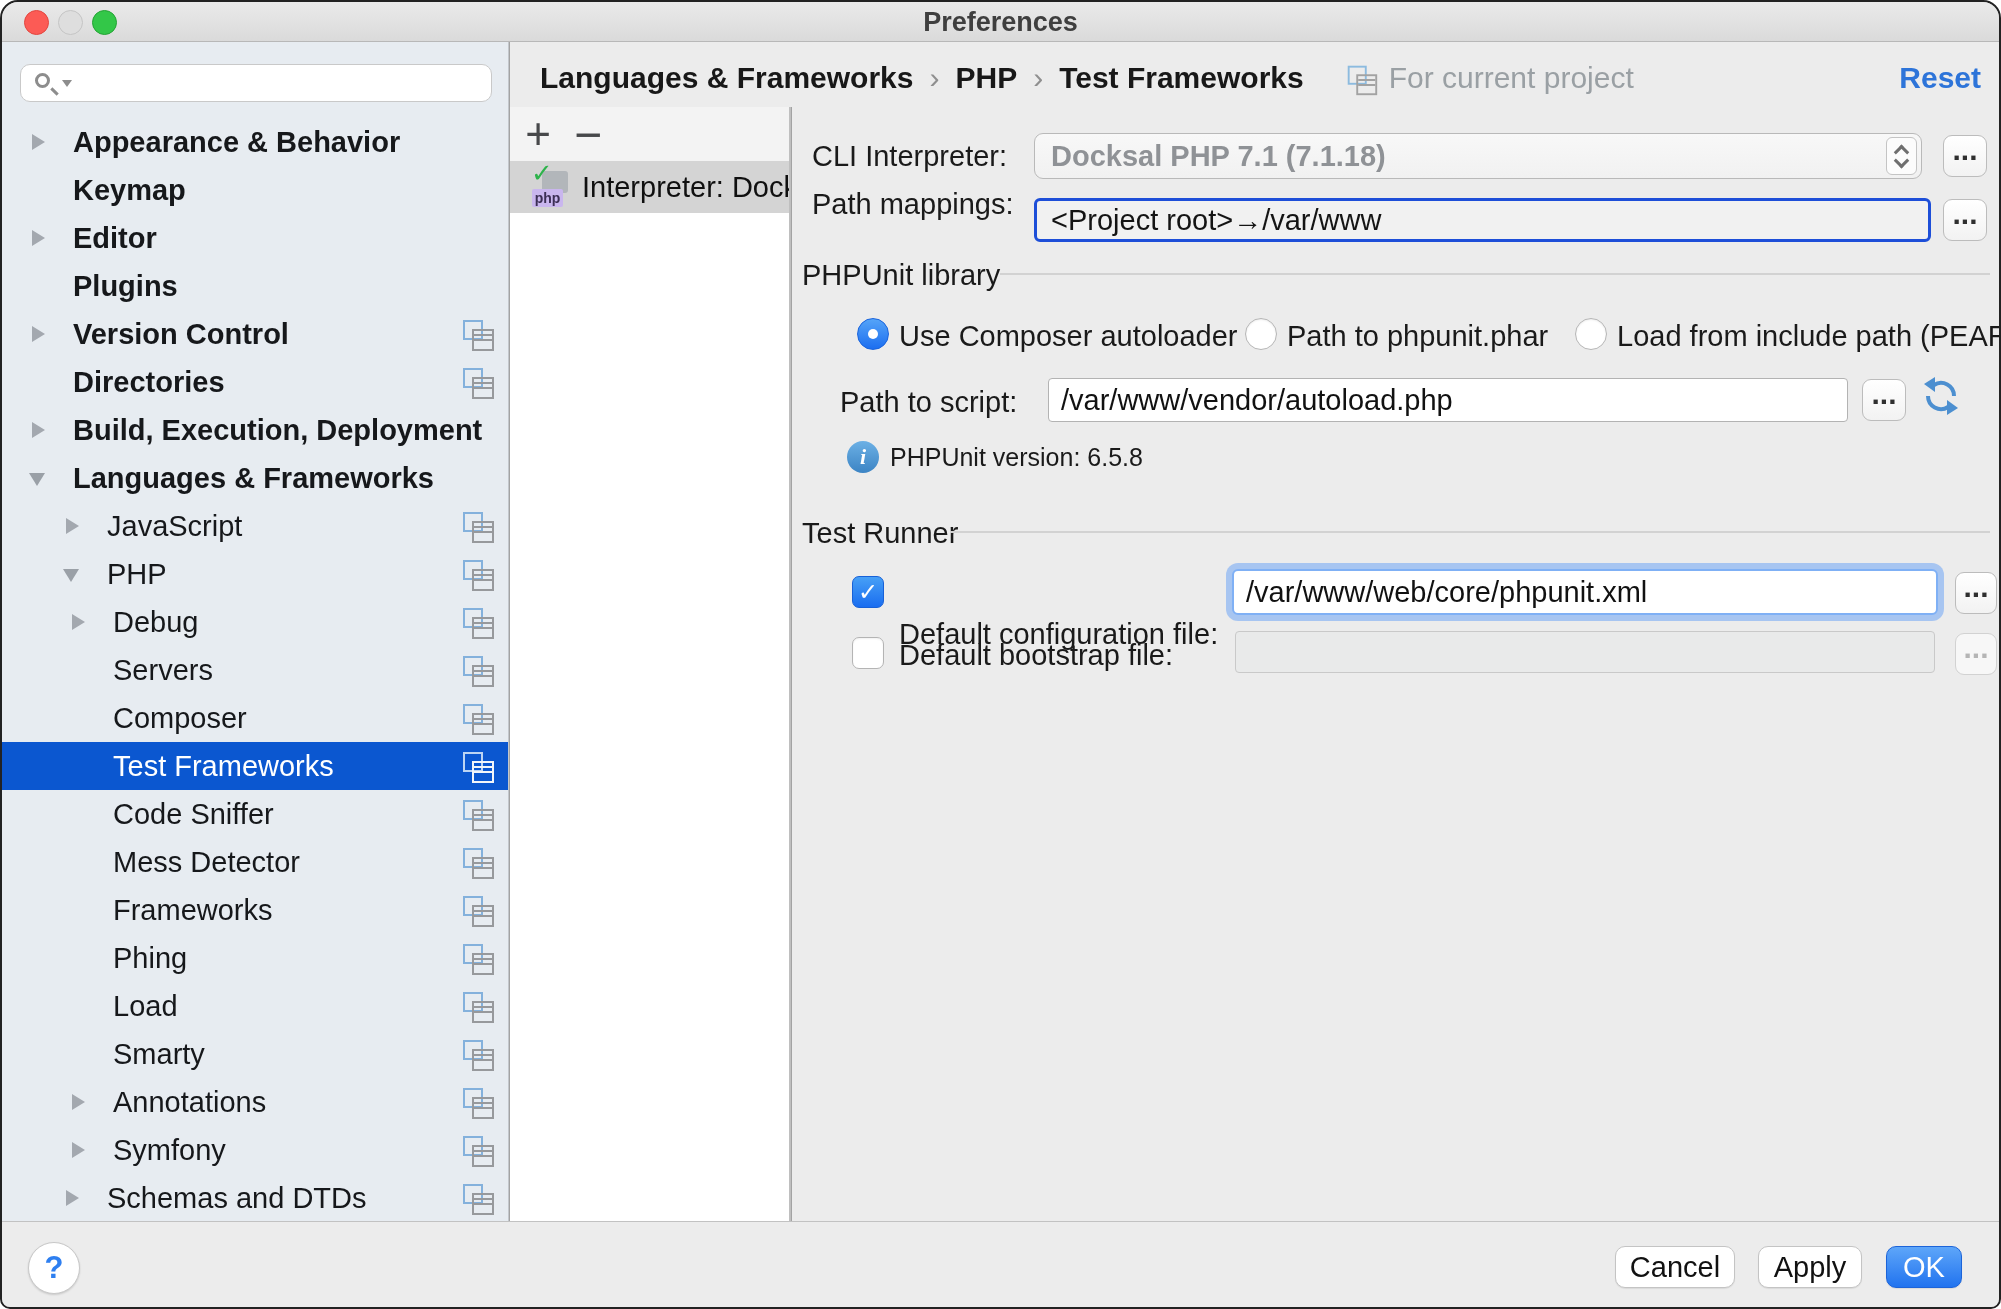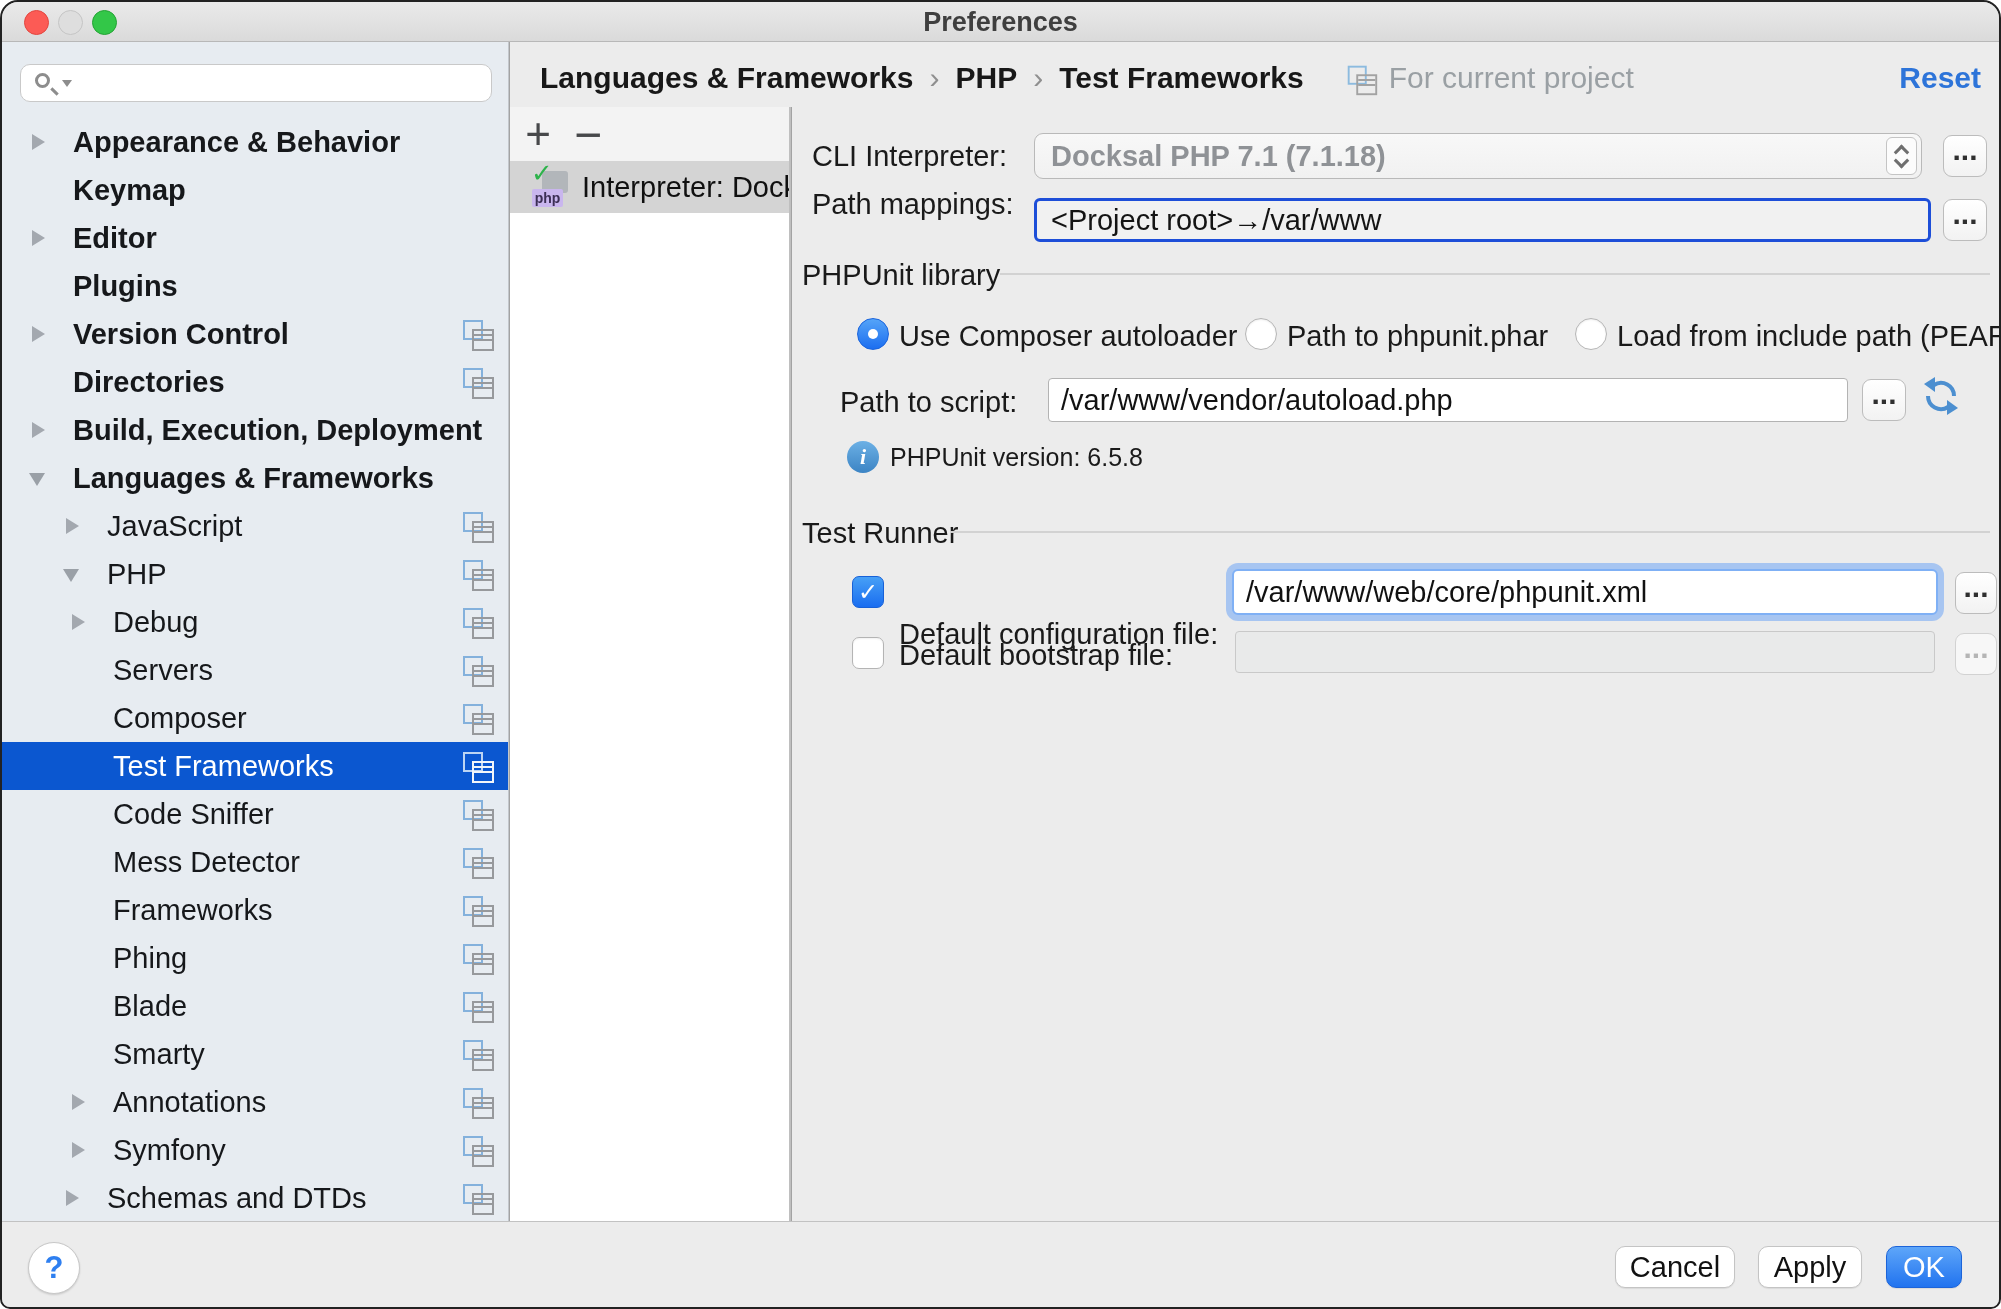--- a/index.html
+++ b/index.html
@@ -258,21 +258,21 @@
           <span class="tree-label">Frameworks</span>
           <span class="proj-icon"></span>
         </div>
         <div class="tree-row lvl3">
           <span class="tree-arrow"></span>
           <span class="tree-label">Phing</span>
           <span class="proj-icon"></span>
         </div>
         <div class="tree-row lvl3">
           <span class="tree-arrow"></span>
-          <span class="tree-label">Blade</span>
+          <span class="tree-label">Load</span>
           <span class="proj-icon"></span>
         </div>
         <div class="tree-row lvl3">
           <span class="tree-arrow"></span>
           <span class="tree-label">Smarty</span>
           <span class="proj-icon"></span>
         </div>
         <div class="tree-row lvl3">
           <span class="tree-arrow right"></span>
           <span class="tree-label">Annotations</span>

